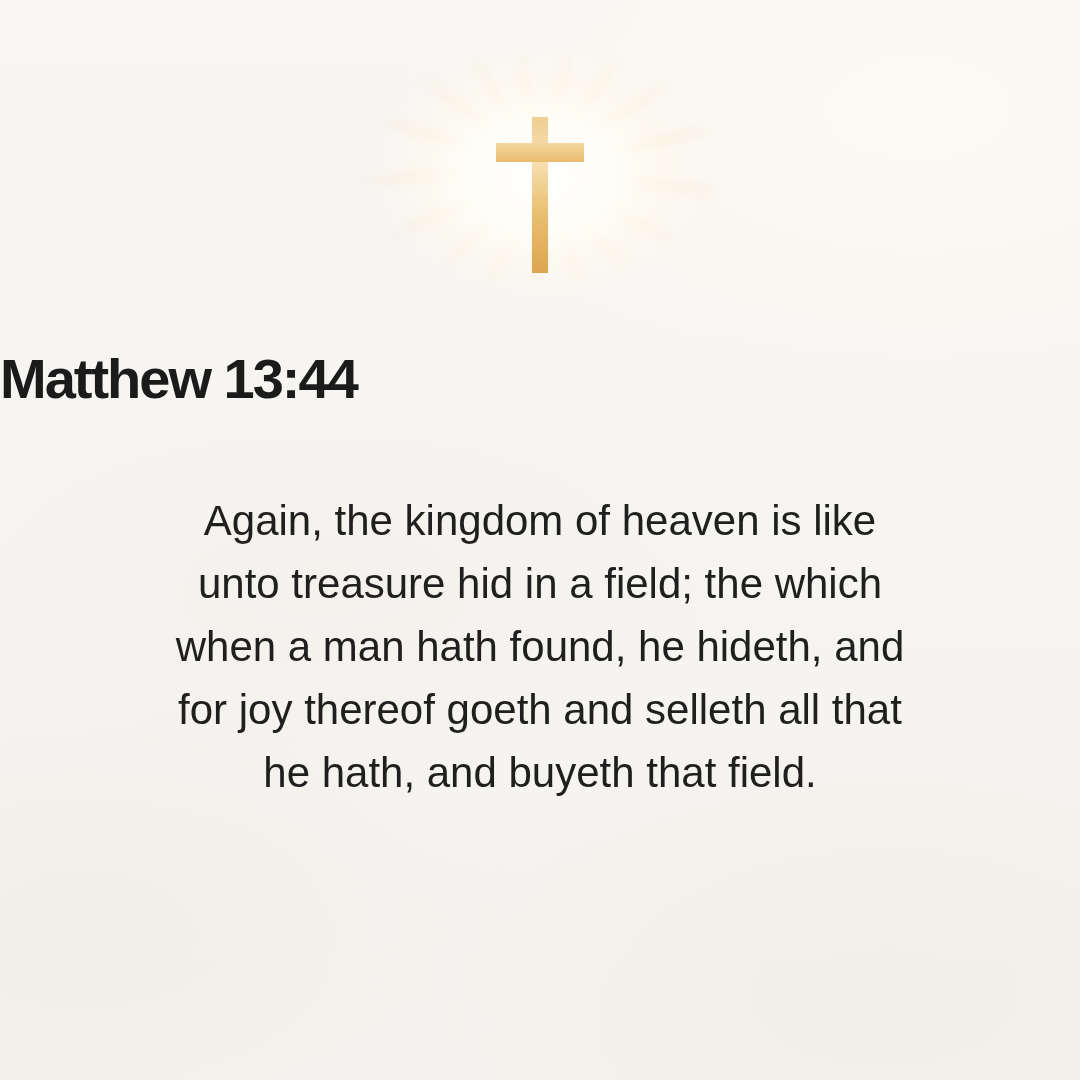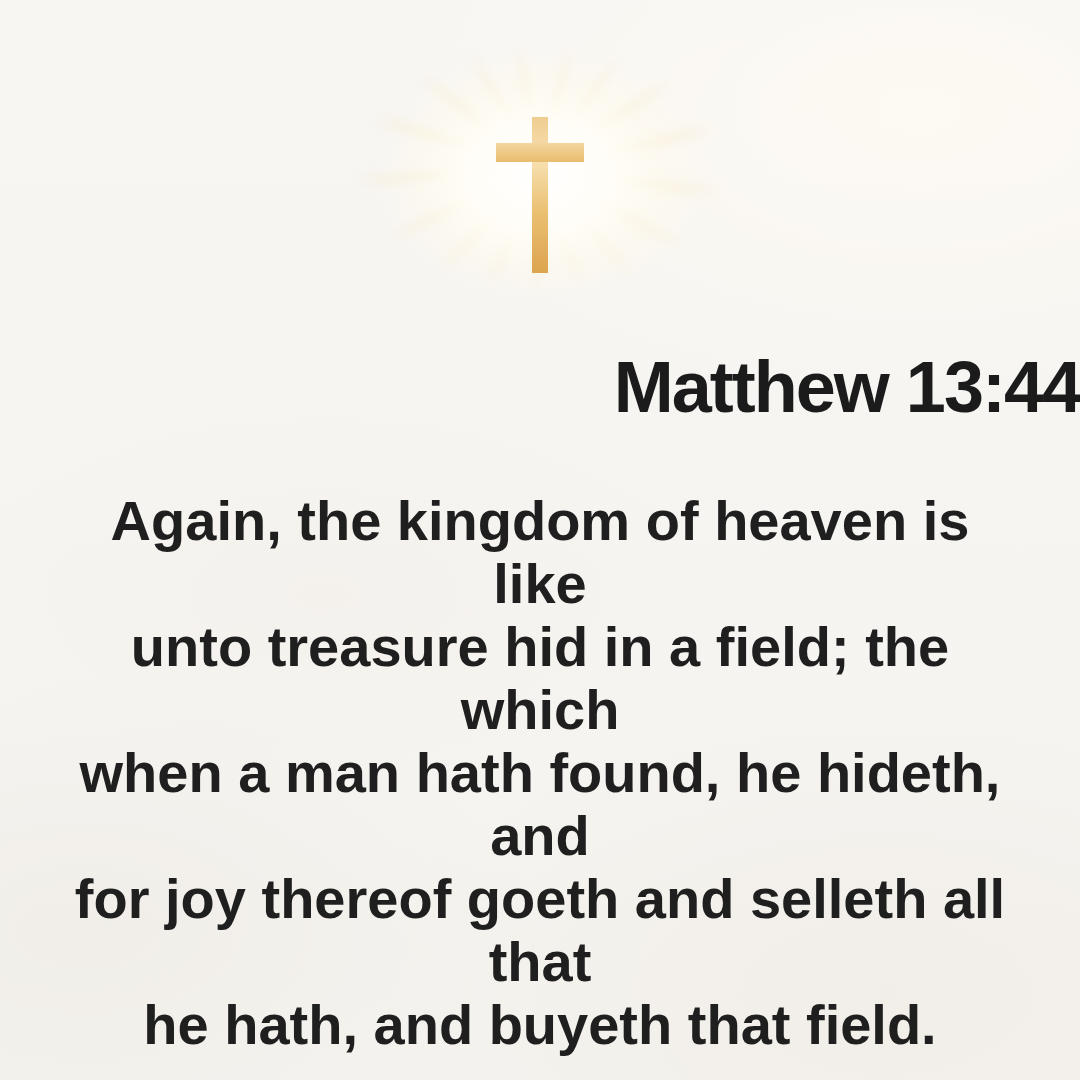--- a/index.html
+++ b/index.html
@@ -56,37 +56,37 @@
     left: 290px; top: 0;
     width: 500px; height: 360px;
   }
 
   
   .title {
     position: absolute;
     top: 346px;
     left: 0;
     width: 100%;
-    text-align: right;
-    font-size: 72px;
+    text-align: left;
+    font-size: 56px;
     font-weight: bold;
     letter-spacing: -2px;
     color: #1b1b1b;
   }
 
   
   .verse {
     position: absolute;
     top: 489px;
     left: 60px;
     width: 960px;
     text-align: center;
-    font-size: 56px;
+    font-size: 42px;
     line-height: 63px;
-    font-weight: 700;
+    font-weight: 400;
     color: #1f1f1f;
     white-space: pre-line;
   }
 </style>
 </head>
 <body>
 
 <div class="canvas">
 
   <div class="rays"></div>

